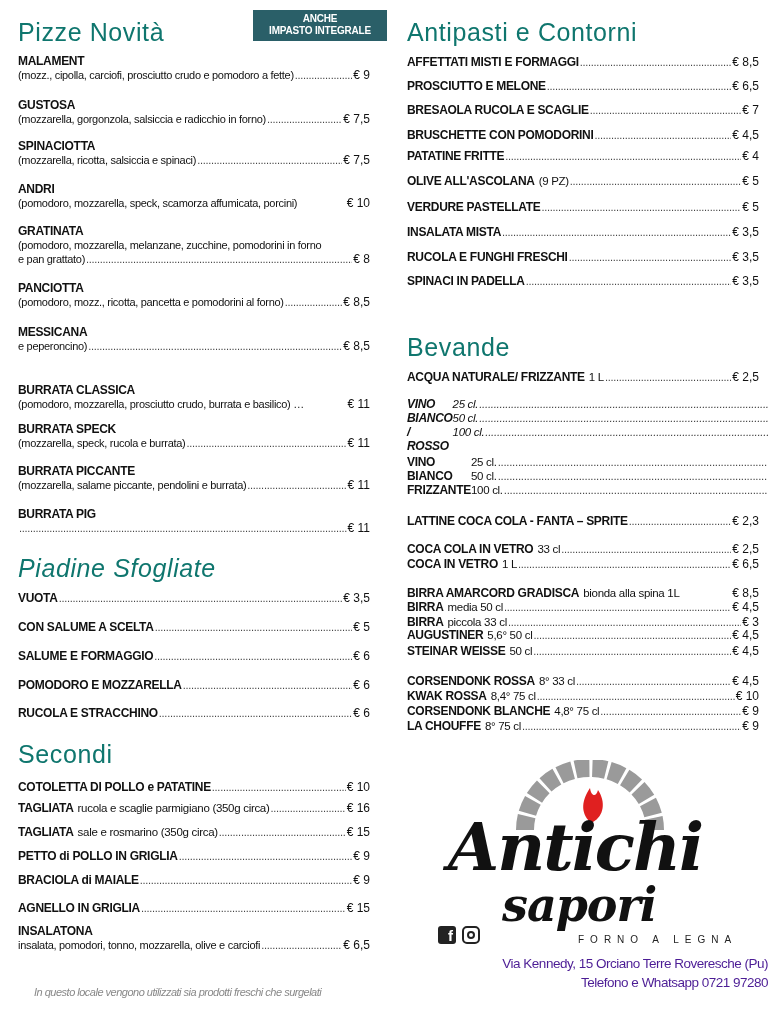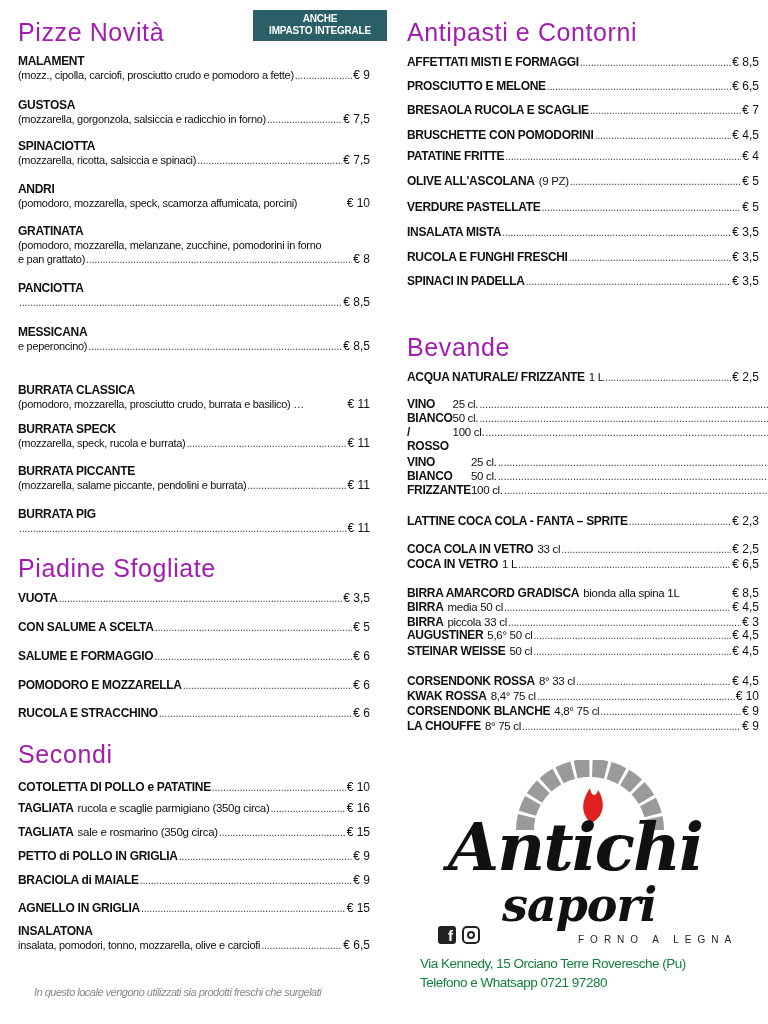--- a/index.html
+++ b/index.html
@@ -8,21 +8,21 @@
 
   .col { position: absolute; top: 0; }
   .col-left { left: 18px; width: 352px; }
   .col-right { left: 407px; width: 352px; }
 
   .section-title {
     position: absolute;
     font-family: "Liberation Sans", sans-serif;
     font-size: 25px;
     letter-spacing: 0.6px;
-    color: #a21caf;
+    color: #0f766e;
     font-weight: normal;
     white-space: nowrap;
     text-align: center;
   }
 
   .badge {
     position: absolute; left: 253px; top: 10px; width: 134px; height: 31px;
     background: #2a5f68; color: #fff; font-weight: bold; font-size: 10px;
     line-height: 12px; text-align: center; padding-top: 3px;
     font-family: "Liberation Sans Narrow", "Liberation Sans", sans-serif;
@@ -56,21 +56,21 @@
     color: #111; white-space: nowrap;
   }
   .logo-antichi { left: 18px; top: 48px; font-size: 66px; letter-spacing: -2px; }
   .logo-sapori { left: 72px; top: 118px; font-size: 46px; letter-spacing: -1px; }
   .logo-sub { position: absolute; left: 148px; top: 174px; font-size: 10px; letter-spacing: 6px; color: #222; white-space: nowrap; }
   .social { position: absolute; top: 166px; left: 8px; display: flex; gap: 6px; }
   .social .fb { width: 18px; height: 18px; background: #222; border-radius: 3px; color: #fff; font-weight: bold; font-size: 15px; text-align: right; padding-right: 3px; line-height: 20px; }
   .social .ig { width: 18px; height: 18px; border: 2px solid #222; border-radius: 5px; position: relative; }
   .social .ig::after { content: ""; position: absolute; left: 3px; top: 3px; width: 8px; height: 8px; border: 2px solid #222; border-radius: 50%; box-sizing: border-box; }
 
-  .contact { position: absolute; left: 420px; width: 348px; text-align: left; color: #15803d; font-size: 13.5px; letter-spacing: -0.5px; }
+  .contact { position: absolute; left: 420px; width: 348px; text-align: right; color: #4c1d95; font-size: 13.5px; letter-spacing: -0.5px; }
 </style>
 </head>
 <body>
 
 <div class="col col-left">
   <h2 class="section-title" style="left:0; top:18px;">Pizze Novità</h2>
 
   <div class="item" style="top:54px;">
     <div class="item-name">MALAMENT</div>
     <div class="line">
@@ -110,20 +110,21 @@
       </div>
     <div class="line">
         <span>e pan grattato)</span>
         <span class="dots"></span>
         <span class="price">€ 8</span>
       </div>
   </div>
   <div class="item" style="top:281px;">
     <div class="item-name">PANCIOTTA</div>
     <div class="line">
+        <span>(pomodoro, mozz., ricotta, pancetta e pomodorini al forno)</span>
         <span class="dots"></span>
         <span class="price">€ 8,5</span>
       </div>
   </div>
   <div class="item" style="top:325px;">
     <div class="item-name">MESSICANA</div>
     <div class="line">
         <span>e peperoncino)</span>
         <span class="dots"></span>
         <span class="price">€ 8,5</span>
@@ -154,21 +155,21 @@
       </div>
   </div>
   <div class="item" style="top:507px;">
     <div class="item-name">BURRATA PIG</div>
     <div class="line">
         <span class="dots"></span>
         <span class="price">€ 11</span>
       </div>
   </div>
 
-  <h2 class="section-title" style="left:0; top:554px;">Piadine Sfogliate</h2>
+  <h2 class="section-title" style="left:0; top:554px;font-style:italic;">Piadine Sfogliate</h2>
   <div class="item line" style="top:591px;">
       <span class="name-inline">VUOTA</span>
       <span class="dots"></span>
       <span class="price">€ 3,5</span>
     </div>
   <div class="item line" style="top:620px;">
       <span class="name-inline">CON SALUME A SCELTA</span>
       <span class="dots"></span>
       <span class="price">€ 5</span>
     </div>
@@ -293,21 +294,21 @@
     </div>
 
   <h2 class="section-title" style="left:0; top:333px;">Bevande</h2>
   <div class="item line" style="top:370px;">
       <span class="name-inline">ACQUA NATURALE/ FRIZZANTE</span>
       <span class="note">1 L</span>
       <span class="dots"></span>
       <span class="price">€ 2,5</span>
     </div>
 
-  <div class="wine-row" style="top:397px;">
+  <div class="wine-row" style="top:397px;font-style:italic;">
     <div class="label">VINO BIANCO / ROSSO</div>
     <div class="wine-sizes">
       <div class="line">
           <span>25 cl.</span>
           <span class="dots"></span>
         </div>
       <div class="line">
           <span>50 cl.</span>
           <span class="dots"></span>
         </div>

